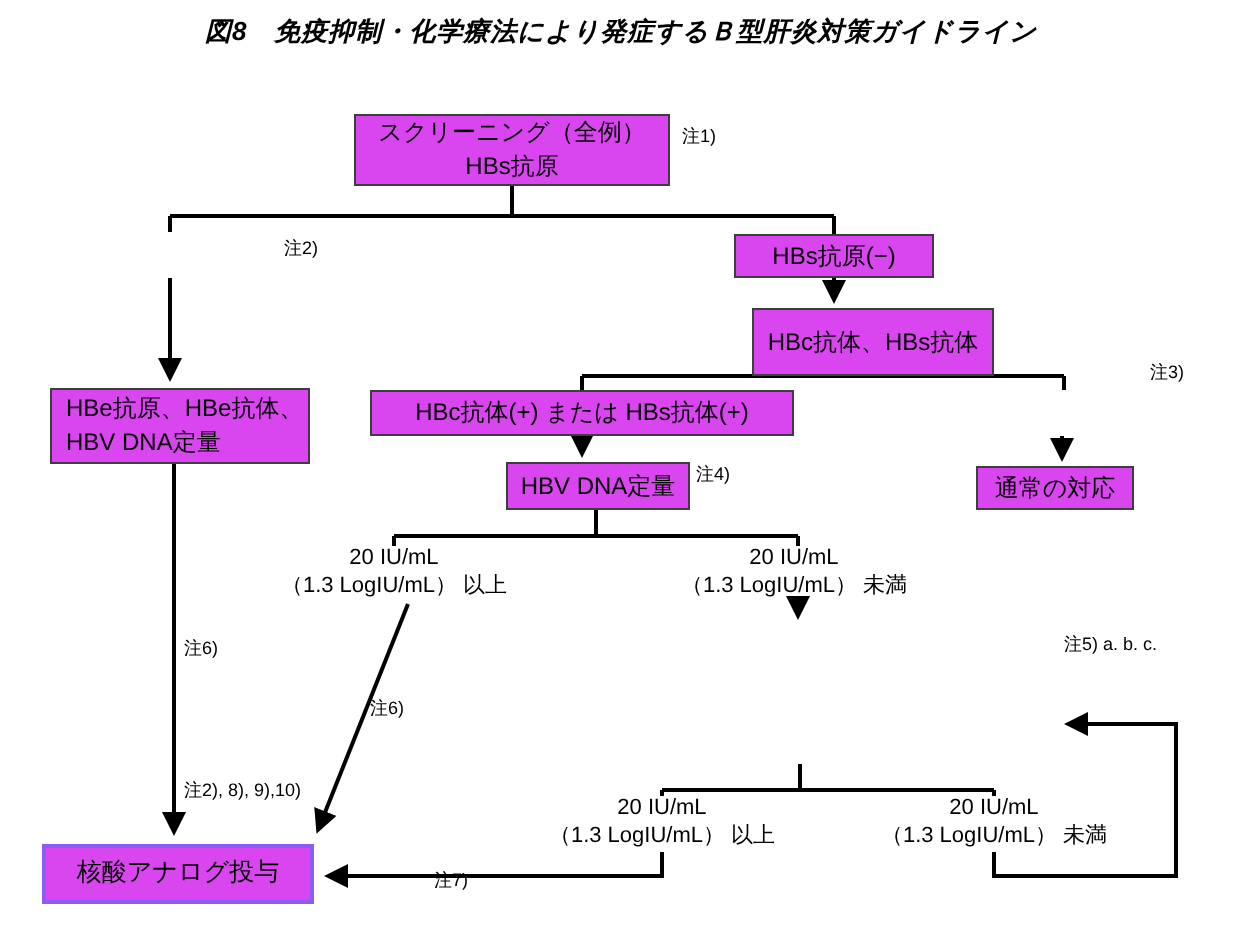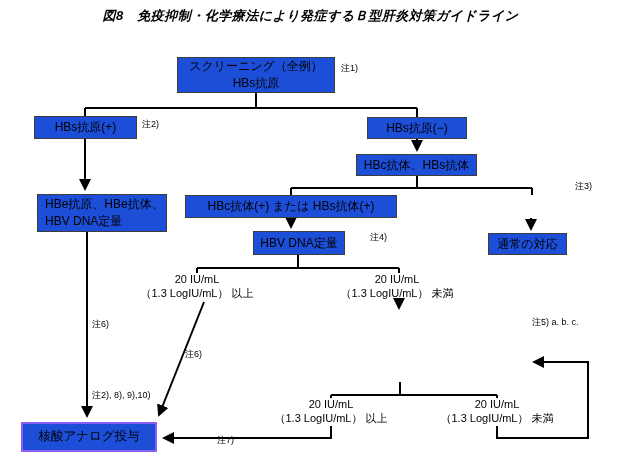--- a/index.html
+++ b/index.html
@@ -6,26 +6,26 @@
   #canvas{
     position:relative;width:621px;height:466px;background:#ffffff;
     font-family:"Liberation Sans","DejaVu Sans",sans-serif;color:#000;
     overflow:hidden;
   }
   .title{
     position:absolute;top:7px;left:0;width:100%;text-align:center;
     font-weight:bold;font-size:13px;letter-spacing:0.5px;font-style:italic;
   }
   .box{
-    position:absolute;box-sizing:border-box;border:1.5px solid #3d3d3d;background:#1d4ed8;
+    position:absolute;box-sizing:border-box;border:1.5px solid #3d3d3d;background:#d946ef;
     display:flex;align-items:center;justify-content:center;text-align:center;
     font-size:12px;line-height:1.4;white-space:pre-line;
   }
   .box.gray{border:2px solid #8b5cf6;}
-  .box.left-align{justify-content:flex-start;text-align:left;padding-left:7px;margin-left:12px;}
+  .box.left-align{justify-content:flex-start;text-align:left;padding-left:7px;}
   .box.small{font-size:11.5px;line-height:1.45;}
   .blabel{
     position:absolute;font-size:11px;line-height:1.3;text-align:center;
     white-space:pre-line;width:150px;background:transparent;
   }
   .note{position:absolute;font-size:9px;white-space:nowrap;}
   svg.wires{position:absolute;left:0;top:0;pointer-events:none;}
 </style>
 </head>
 <body>
@@ -58,25 +58,24 @@
       <path d="M87,232 V416" marker-end="url(#arr)"></path>
       <path d="M204,302 L159,415" marker-end="url(#arr)"></path>
       <path d="M331,426 V438 H164" marker-end="url(#arr)"></path>
       <path d="M497,426 V438 H588 V362 H534" marker-end="url(#arr)"></path>
     </g>
   </svg>
 
   <div class="box" style="left:177px;top:57px;width:158px;height:36px;">スクリーニング（全例）
 HBs抗原</div>
 
-  <div class="box" style="left:34px;top:116px;width:103px;height:23px;">HBs抗原(+)</div>
 
   <div class="box" style="left:367px;top:117px;width:100px;height:22px;">HBs抗原(−)</div>
 
-  <div class="box" style="left:356px;top:154px;width:121px;height:22px;">HBc抗体、HBs抗体</div>
+  <div class="box" style="left:376px;top:154px;width:121px;height:34px;">HBc抗体、HBs抗体</div>
 
   <div class="box" style="left:185px;top:195px;width:212px;height:23px;">HBc抗体(+) または HBs抗体(+)</div>
 
 
   <div class="box" style="left:253px;top:231px;width:92px;height:24px;">HBV DNA定量</div>
 
   <div class="box" style="left:488px;top:233px;width:79px;height:22px;">通常の対応</div>
 
   <div class="box left-align" style="left:25px;top:194px;width:130px;height:38px;">HBe抗原、HBe抗体、
 HBV DNA定量</div>
@@ -89,20 +88,20 @@
   <div class="blabel" style="left:322px;top:272px;">20 IU/mL
 （1.3 LogIU/mL） 未満</div>
   <div class="blabel" style="left:256px;top:397px;">20 IU/mL
 （1.3 LogIU/mL） 以上</div>
   <div class="blabel" style="left:422px;top:397px;">20 IU/mL
 （1.3 LogIU/mL） 未満</div>
 
   <span class="note" style="left:341px;top:62px;">注1)</span>
   <span class="note" style="left:142px;top:118px;">注2)</span>
   <span class="note" style="left:575px;top:180px;">注3)</span>
-  <span class="note" style="left:348px;top:231px;margin-left:22px;">注4)</span>
+  <span class="note" style="left:348px;top:231px;">注4)</span>
   <span class="note" style="left:532px;top:316px;">注5) a. b. c.</span>
   <span class="note" style="left:92px;top:318px;">注6)</span>
   <span class="note" style="left:185px;top:348px;">注6)</span>
   <span class="note" style="left:92px;top:389px;">注2), 8), 9),10)</span>
   <span class="note" style="left:217px;top:434px;">注7)</span>
 
 </div>
 
 </body></html>

